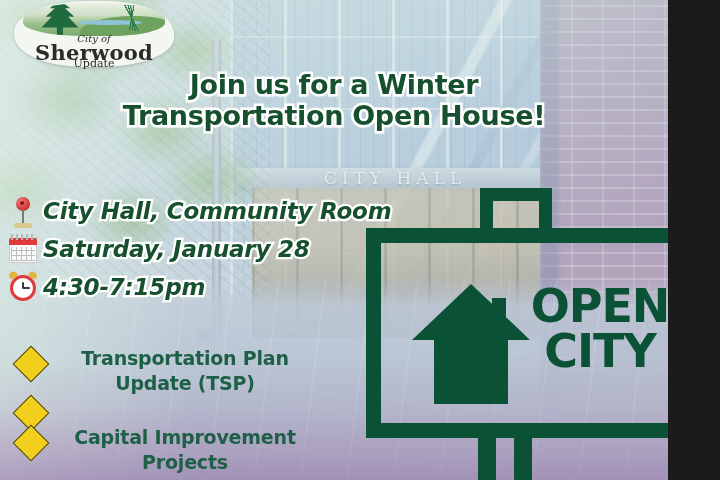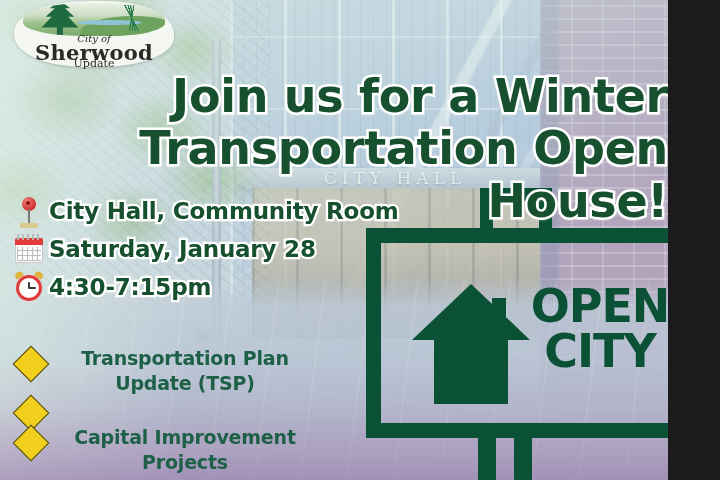--- a/index.html
+++ b/index.html
@@ -187,32 +187,32 @@
   }
   .logo-txt{position:absolute;left:0;right:0;text-align:center;color:#2a2a28;
     font-family:"DejaVu Serif","Liberation Serif",serif;line-height:1;}
   .logo-city{top:33px;font-size:10px;font-style:italic;}
   .logo-name{top:41px;font-size:21px;font-weight:700;letter-spacing:.3px;}
   .logo-state{top:57px;font-size:11px;}
 
   
   .headline{
     position:absolute;left:0;right:0;top:70px;z-index:6;
-    text-align:right;
+    text-align:center;
     color:#17502e;
-    font-size:46px;line-height:1.14;
+    font-size:27px;line-height:1.14;
     font-weight:700;letter-spacing:-.3px;
     -webkit-text-stroke:5px #ffffff;
     paint-order:stroke fill;
     text-shadow:0 2px 3px rgba(255,255,255,.75);
   }
   .headline span{display:block;}
 
   
-  .details{position:absolute;left:12px;top:192px;z-index:6;}
+  .details{position:absolute;left:6px;top:192px;z-index:6;font-style:italic;}
   .detail-row{display:flex;align-items:center;height:38px;}
   .detail-ico{width:34px;height:34px;position:relative;flex:0 0 34px;margin-right:3px;}
   .detail-txt{
     color:#17502e;font-size:23px;font-weight:700;letter-spacing:-.2px;
     -webkit-text-stroke:4.5px #ffffff;paint-order:stroke fill;
     text-shadow:0 1px 2px rgba(255,255,255,.7);
   }
 
   
   .ico-pin .head{position:absolute;left:10px;top:3px;width:14px;height:14px;border-radius:50%;

